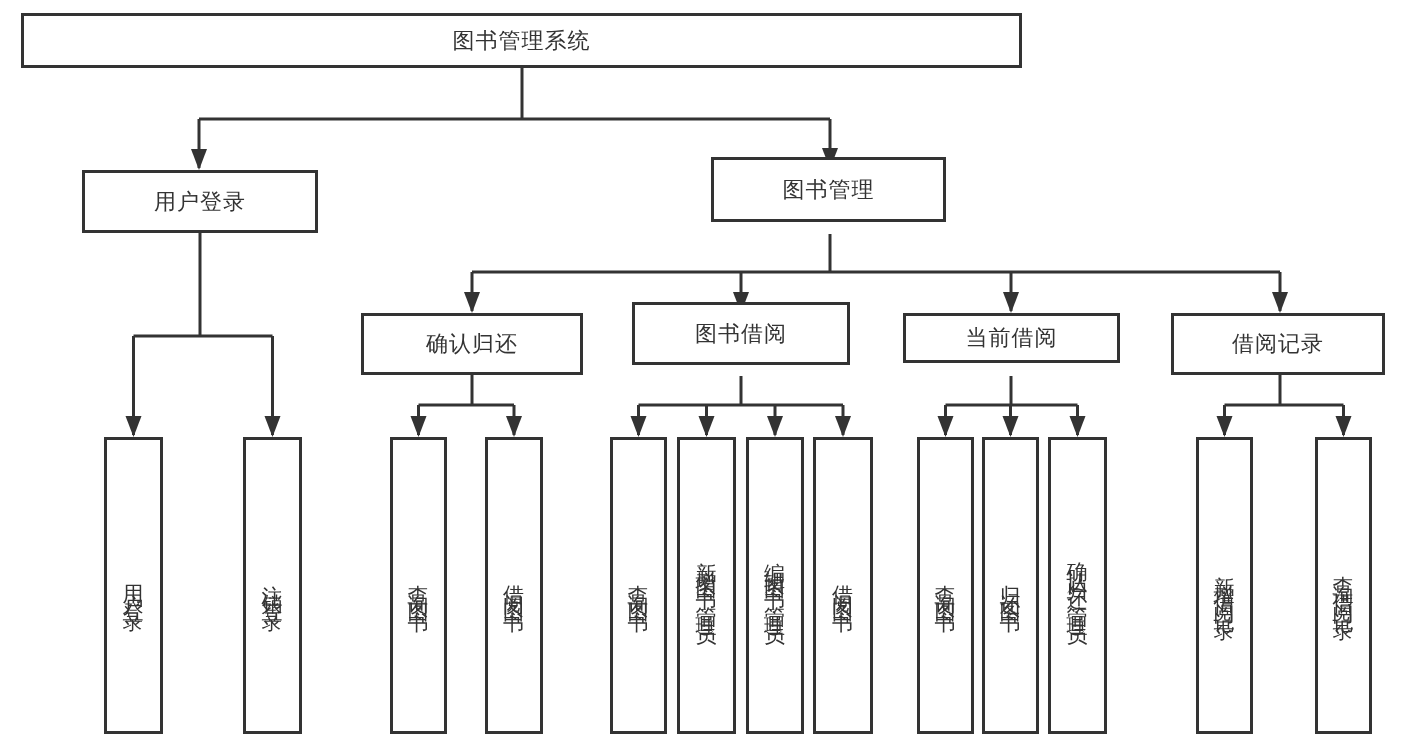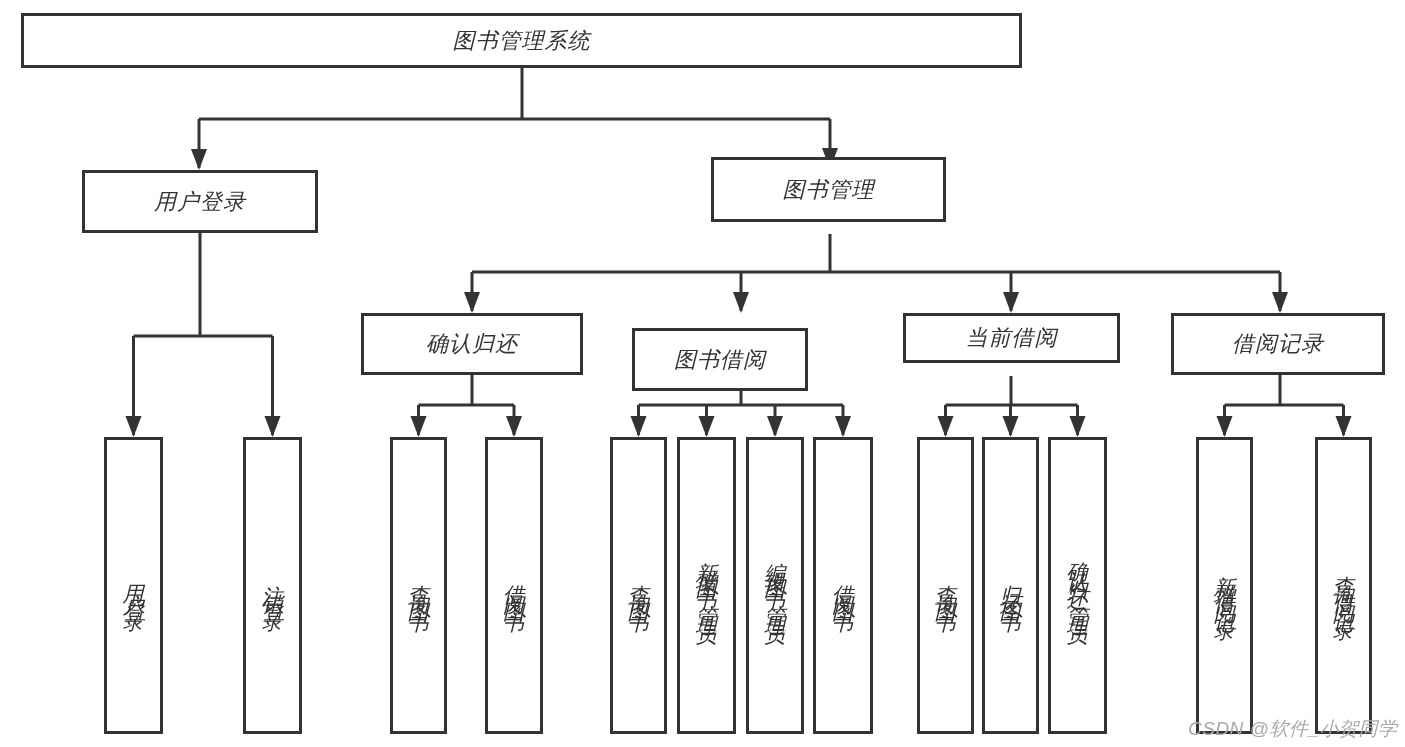--- a/index.html
+++ b/index.html
@@ -9,21 +9,20 @@
     --bg: #ffffff;
   }
   html, body { margin: 0; padding: 0; background: #fff; }
   .canvas {
     position: relative;
     width: 1405px;
     height: 747px;
     background: var(--bg);
     font-family: "Liberation Sans", sans-serif;
     overflow: hidden;
-    font-style: italic;
   }
   .wires { position: absolute; left: 0; top: 0; }
   .wires line { stroke: var(--line); stroke-width: 3; }
   .wires polygon { fill: var(--line); }
   .node {
     position: absolute;
     box-sizing: border-box;
     border: 3px solid var(--line);
     background: #fff;
     display: flex;
@@ -121,21 +120,21 @@
   <div class="node h" style="left:82px;top:170px;width:236px;height:63px">
     <span>用户登录</span>
   </div>
   <div class="node h" style="left:711px;top:157px;width:235px;height:65px">
     <span>图书管理</span>
   </div>
 
   <div class="node h" style="left:361px;top:313px;width:222px;height:62px">
     <span>确认归还</span>
   </div>
-  <div class="node h" style="left:632px;top:328px;width:176px;height:63px">
+  <div class="node h" style="left:632px;top:302px;width:218px;height:63px">
     <span>图书借阅</span>
   </div>
   <div class="node h" style="left:903px;top:313px;width:217px;height:50px">
     <span>当前借阅</span>
   </div>
   <div class="node h" style="left:1171px;top:313px;width:214px;height:62px">
     <span>借阅记录</span>
   </div>
 
   <div class="node v" style="left:104px;top:437px;width:59px;height:297px">
@@ -175,14 +174,13 @@
     <span>确认归还（管理员）</span>
   </div>
 
   <div class="node v" style="left:1196px;top:437px;width:57px;height:297px">
     <span>新增借阅记录</span>
   </div>
   <div class="node v" style="left:1315px;top:437px;width:57px;height:297px">
     <span>查询借阅记录</span>
   </div>
 
-  <div class="watermark">CSDN @软件_小贺同学</div>
 </div>
 
 </body></html>

